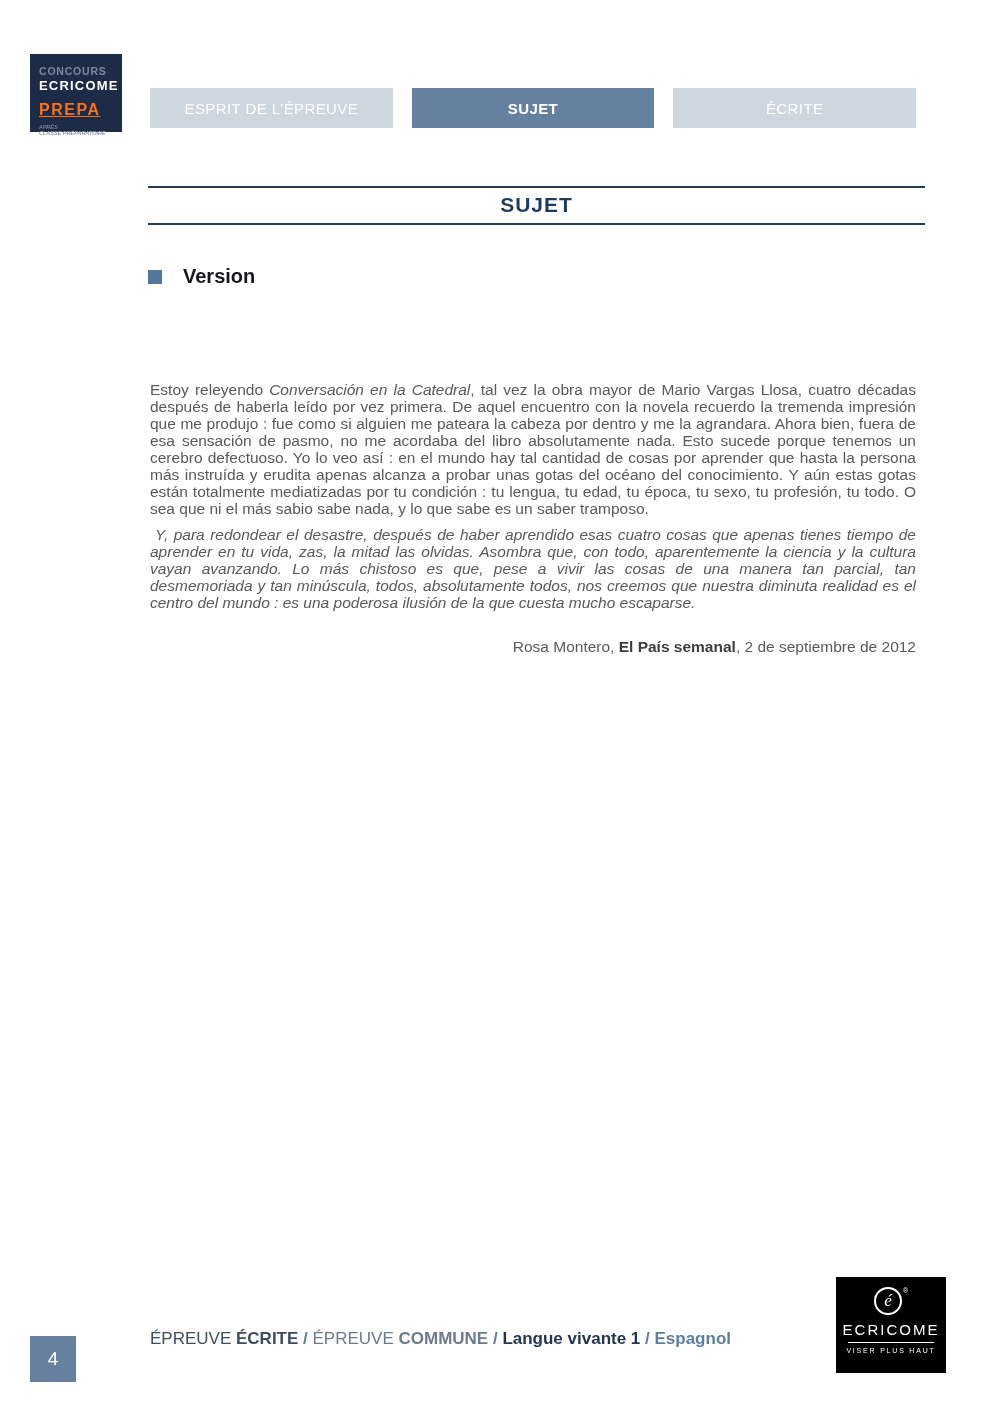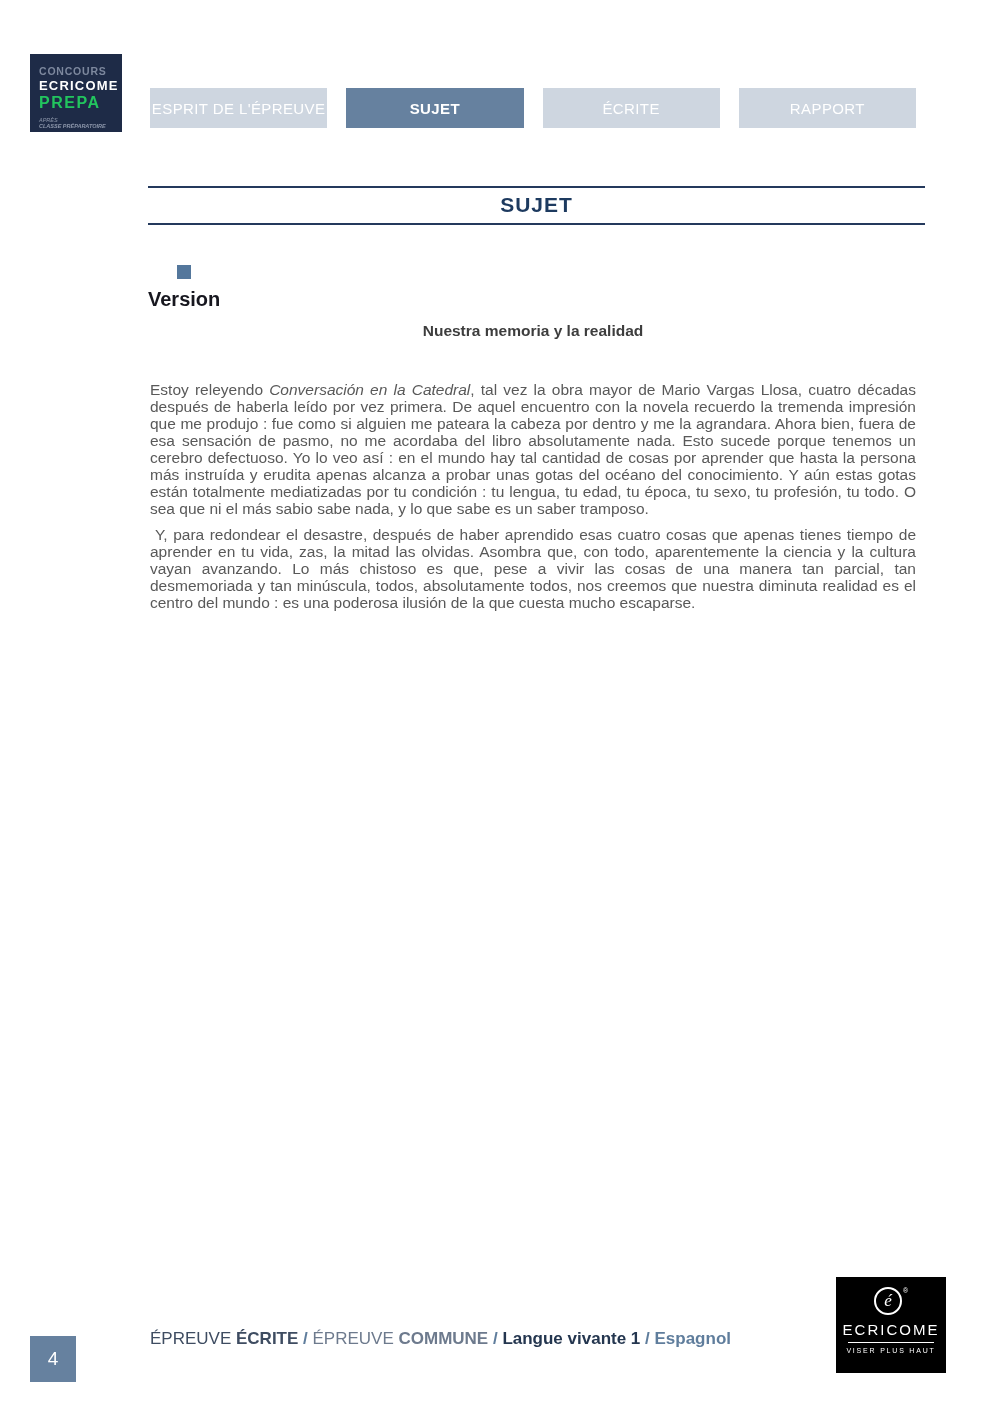--- a/index.html
+++ b/index.html
@@ -4,48 +4,48 @@
 <style>
   html,body{margin:0;padding:0;background:#e8e8e8;}
   .page{position:relative;width:1004px;height:1417px;margin:0 auto;background:#ffffff;
         font-family:"Liberation Sans",sans-serif;overflow:hidden;}
 
   
   .top-logo{position:absolute;left:30px;top:54px;width:92px;height:78px;background:#1e2b47;
             color:#fff;padding:11px 0 0 9px;box-sizing:border-box;}
   .tl-concours{font-size:10.5px;letter-spacing:0.8px;color:#7d889e;font-weight:bold;}
   .tl-ecricome{font-size:13px;letter-spacing:1.2px;color:#fff;font-weight:bold;margin-top:1px;}
-  .tl-prepa{font-size:16px;letter-spacing:1.5px;color:#22c55e;font-weight:bold;margin-top:1px;}
+  .tl-prepa{font-size:16px;letter-spacing:1.5px;color:#f97316;font-weight:bold;margin-top:8px;text-decoration:underline;}
   .tl-apres{font-size:5.5px;color:#8d97ab;font-style:italic;margin-top:5px;}
   .tl-classe{font-size:5.5px;color:#8d97ab;font-style:italic;font-weight:bold;}
 
   
   .tabs{position:absolute;left:150px;top:88px;width:766px;display:flex;gap:19px;}
   .tab{flex:1;height:40px;display:flex;align-items:center;justify-content:center;
        background:#ced6e0;color:#ffffff;font-size:15px;letter-spacing:0.4px;cursor:pointer;}
   .tab.active{background:#66819f;font-weight:bold;}
 
   
   .title-band{position:absolute;left:148px;top:186px;width:777px;}
   .rule{height:2px;background:#24395c;}
   .page-title{margin:0;padding:5px 0 6px;text-align:center;font-size:21px;font-weight:bold;
               letter-spacing:1px;color:#1d3a5f;}
 
   
-  .section-heading{position:absolute;left:148px;top:265px;display:flex;align-items:center;gap:9px;flex-direction:column;}
+  .section-heading{position:absolute;left:148px;top:265px;display:flex;align-items:center;gap:21px;}
   .section-square{width:14px;height:14px;background:#54779c;display:inline-block;}
   .section-title{font-size:20px;font-weight:bold;color:#17171f;}
 
   
   .article-title{position:absolute;left:150px;top:322px;width:766px;margin:0;text-align:center;
                  font-size:15.5px;font-weight:bold;color:#3d3d3d;}
   .article-body{position:absolute;left:150px;top:381px;width:766px;}
   .para{margin:0;font-size:15.5px;line-height:17px;text-align:justify;color:#595959;}
   .para + .para{margin-top:9px;}
-  .para-indent{text-indent:5px;}
+  .para-indent{text-indent:5px;font-style:italic;}
   .book-title{font-style:italic;}
   .attribution{margin:27px 0 0;font-size:15.5px;color:#595959;text-align:right;}
   .attr-source{font-weight:bold;color:#3d3d3d;}
 
   
   .page-number-badge{position:absolute;left:30px;top:1336px;width:46px;height:46px;background:#66819f;
                      color:#fff;display:flex;align-items:center;justify-content:center;font-size:19px;}
   .footer-line{position:absolute;left:150px;top:1329px;font-size:17px;white-space:nowrap;}
   .ft-bold{font-weight:bold;}
   .ft-dark{color:#3e4c61;}
@@ -77,39 +77,38 @@
     <div class="tl-ecricome">ECRICOME</div>
     <div class="tl-prepa">PREPA</div>
     <div class="tl-apres">APRÈS</div>
     <div class="tl-classe">CLASSE PRÉPARATOIRE</div>
   </div>
 
   <nav class="tabs">
     <div class="tab">ESPRIT DE L'ÉPREUVE</div>
     <div class="tab active">SUJET</div>
     <div class="tab">ÉCRITE</div>
-    <div class="tab">RAPPORT</div>
   </nav>
 
   <div class="title-band">
     <div class="rule"></div>
     <h1 class="page-title">SUJET</h1>
     <div class="rule"></div>
   </div>
 
   <div class="section-heading">
     <span class="section-square"></span>
     <span class="section-title">Version</span>
   </div>
 
-  <h2 class="article-title">Nuestra memoria y la realidad</h2>
 
   <div class="article-body">
     <p class="para"><span>Estoy releyendo </span><span class="book-title">Conversación en la Catedral</span><span>, tal vez la obra mayor de Mario Vargas Llosa, cuatro décadas después de haberla leído por vez primera. De aquel encuentro con la novela recuerdo la tremenda impresión que me produjo : fue como si alguien me pateara la cabeza por dentro y me la agrandara. Ahora bien, fuera de esa sensación de pasmo, no me acordaba del libro absolutamente nada. Esto sucede porque tenemos un cerebro defectuoso. Yo lo veo así : en el mundo hay tal cantidad de cosas por aprender que hasta la persona más instruída y erudita apenas alcanza a probar unas gotas del océano del conocimiento. Y aún estas gotas están totalmente mediatizadas por tu condición : tu lengua, tu edad, tu época, tu sexo, tu profesión, tu todo. O sea que ni el más sabio sabe nada, y lo que sabe es un saber tramposo.</span></p>
     <p class="para para-indent">Y, para redondear el desastre, después de haber aprendido esas cuatro cosas que apenas tienes tiempo de aprender en tu vida, zas, la mitad las olvidas. Asombra que, con todo, aparentemente la ciencia y la cultura vayan avanzando. Lo más chistoso es que, pese a vivir las cosas de una manera tan parcial, tan desmemoriada y tan minúscula, todos, absolutamente todos, nos creemos que nuestra diminuta realidad es el centro del mundo : es una poderosa ilusión de la que cuesta mucho escaparse.</p>
+    <p class="attribution"><span>Rosa Montero, </span><span class="attr-source">El País semanal</span><span>, 2 de septiembre de 2012</span></p>
   </div>
 
   <div class="page-number-badge">4</div>
 
   <div class="footer-line"><span class="ft-dark">ÉPREUVE </span><span class="ft-dark ft-bold">ÉCRITE</span><span class="ft-sep"> / </span><span class="ft-slate">ÉPREUVE </span><span class="ft-slate ft-bold">COMMUNE</span><span class="ft-sep"> / </span><span class="ft-navy ft-bold">Langue vivante 1</span><span class="ft-sep"> / </span><span class="ft-blue ft-bold">Espagnol</span></div>
 
   <div class="bottom-logo">
     <div class="bl-mark-row">
       <span class="bl-circle">é</span>
       <span class="bl-reg">®</span>

